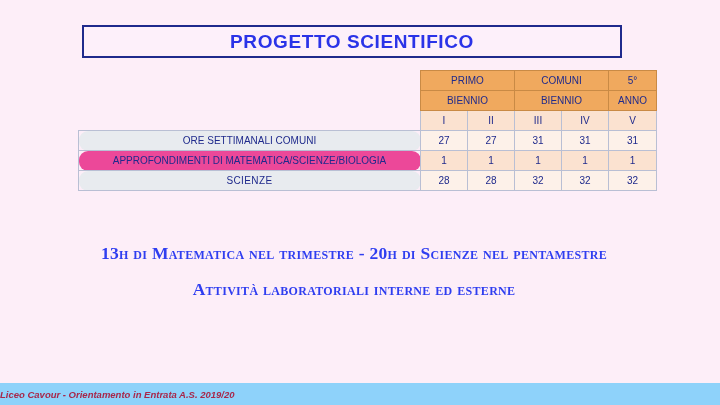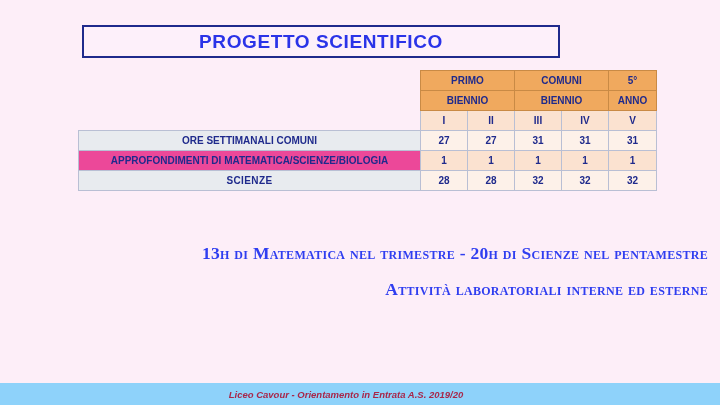--- a/index.html
+++ b/index.html
@@ -13,21 +13,21 @@
     font-family: "Liberation Sans", sans-serif;
     overflow: hidden;
     position: relative;
   }
 
   
   #title-box {
     position: absolute;
     left: 82px;
     top: 25px;
-    width: 478px;
+    width: 540px;
     height: 33px;
     border: 2px solid #1f2a8c;
     background: #fdf0fa;
     box-sizing: border-box;
     display: flex;
     align-items: center;
     justify-content: center;
     text-align: center;
   }
   #title-text {
@@ -48,21 +48,21 @@
     table-layout: fixed;
   }
   #schedule-table td,
   #schedule-table th {
     border: 1px solid #b9bfd4;
     padding: 0;
     text-align: center;
     vertical-align: middle;
     color: #1f2a8c;
     font-size: 10px;
-    font-weight: bold;
+    font-weight: normal;
     height: 19px;
     line-height: 19px;
   }
   
   .spacer-cell {
     border: none !important;
     background: #fdeef8;
   }
   .hdr-orange {
     background: #f0a95e;
@@ -71,20 +71,21 @@
   }
   .hdr-roman {
     background: #fbe2d0;
     font-size: 11px;
     border-color: #b9bfd4 !important;
   }
   .label-cell {
     background: #e8ebef;
     font-size: 10px;
     text-align: center;
+    border-radius: 9px;
   }
   .label-cell.orange {
     background: #ec4899;
   }
   .label-cell.bold {
     font-weight: bold;
     font-size: 10.5px;
     letter-spacing: 0.4px;
   }
   .num-cell {
@@ -99,21 +100,21 @@
     font-weight: bold;
     font-size: 11.5px;
   }
 
   
   #statements {
     position: absolute;
     left: 0;
     top: 243px;
     width: 708px;
-    text-align: right;
+    text-align: center;
   }
   .statement {
     color: #2f3ef0;
     font-family: "Liberation Serif", serif;
     font-size: 17.5px;
     font-weight: bold;
     font-variant: small-caps;
     letter-spacing: 0.3px;
     margin: 0 0 15px 0;
     white-space: nowrap;
@@ -122,21 +123,21 @@
   
   #footer-bar {
     position: absolute;
     left: 0;
     bottom: 0;
     width: 720px;
     height: 22px;
     background: #8ed2fa;
     display: flex;
     align-items: center;
-    justify-content: center;
+    justify-content: flex-start;
   }
   #footer-text {
     color: #a8274a;
     font-size: 9.5px;
     font-weight: bold;
     font-style: italic;
     padding-right: 28px;
     font-family: "Liberation Sans", sans-serif;
   }
 </style>

